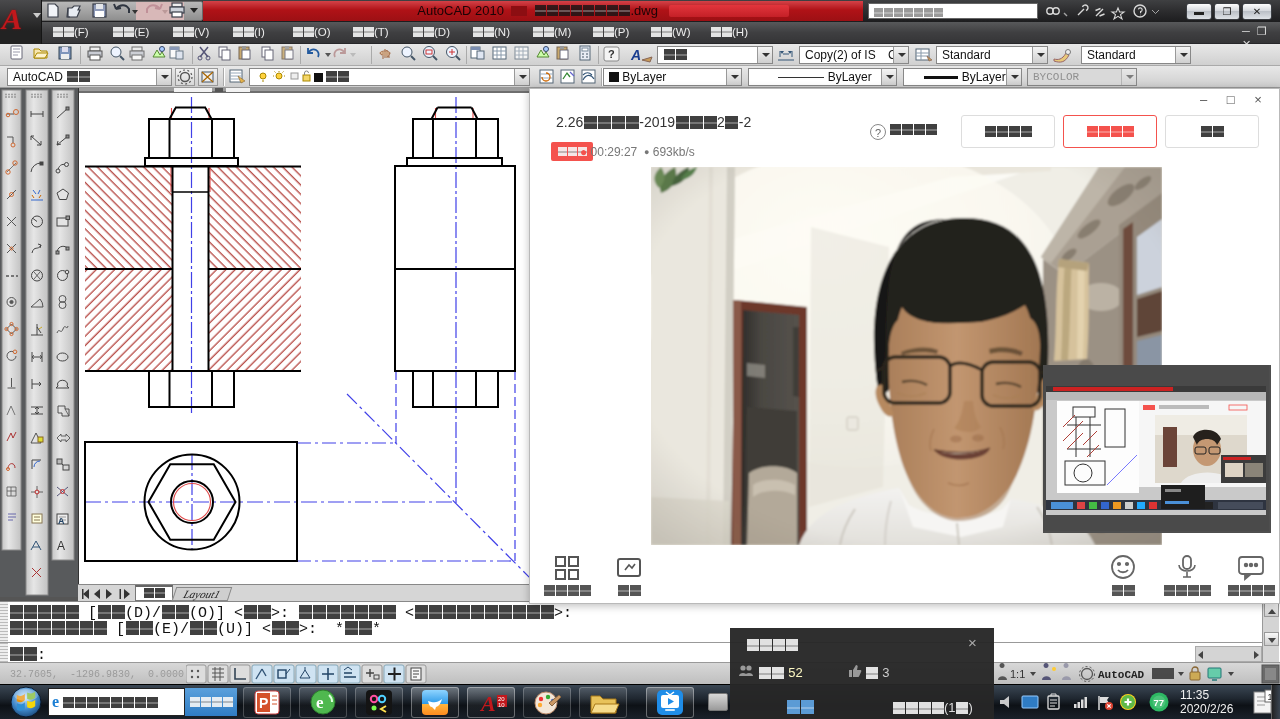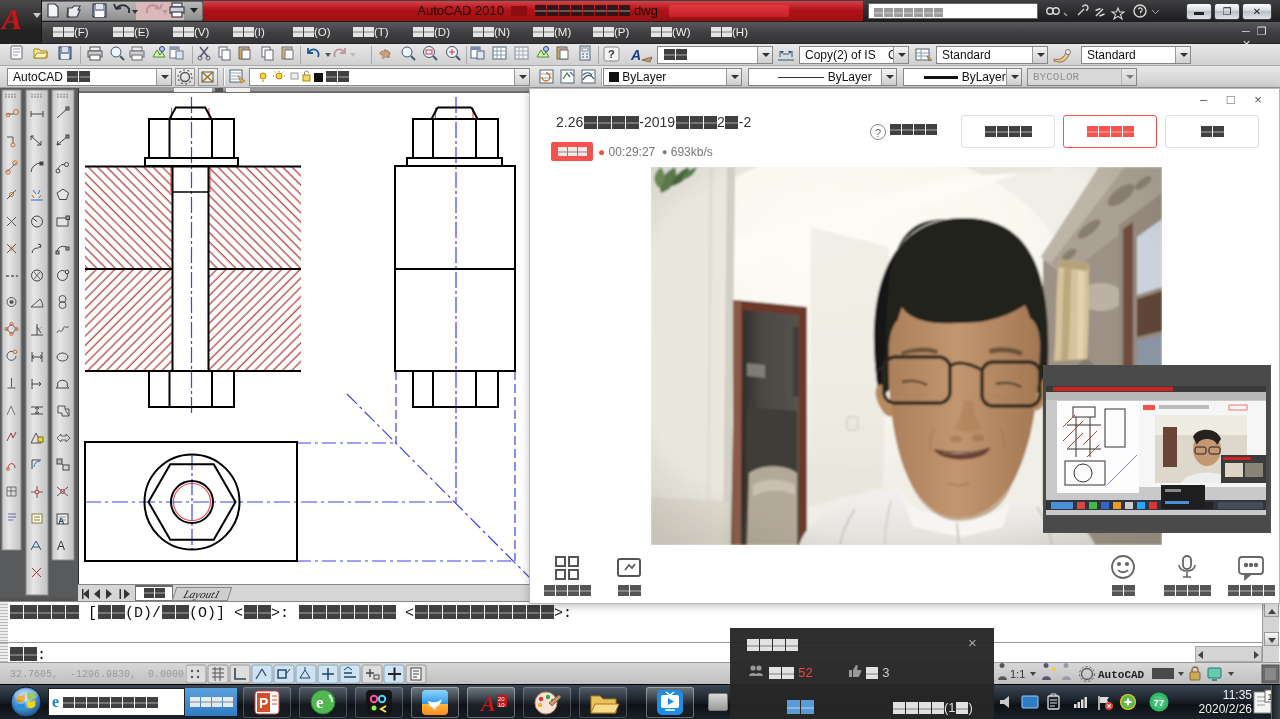--- a/index.html
+++ b/index.html
@@ -620,20 +620,21 @@
       <path d="M24 7 l-6 5 v-10z" transform="translate(8,0)"></path>
       <path d="M40 7 l6 -5 v10z M49 2 v10 h1.5 v-10z" transform="rotate(180 45 7)"></path>
     </svg>
 <span class="ab" style="left:57px;top:0;width:38px;height:16px;background:#fff;border:1px solid #777;border-top:2px solid #666;text-align:center;line-height:13px;white-space:nowrap"><i class="z z10"></i><i class="z z10"></i></span>
 <span class="ab" style="left:96px;top:2px;width:56px;height:14px;background:#cfcfcf;border:1px solid #888;transform:skewX(-18deg);text-align:center;font-style:italic;font-family:'Liberation Serif',serif;font-size:11px;line-height:13px">Layout1</span>
 </div>
 
 <div id="cmd" class="ab">
 <div class="ab" style="left:0;top:0;width:8px;height:60px;background:repeating-linear-gradient(0deg,#bbb 0 1px,#eee 1px 3px)"></div>
 <div class="ln" style="top:3px"><i class="z z14"></i><i class="z z14"></i><i class="z z14"></i><i class="z z14"></i><i class="z z14"></i> [<i class="z z14"></i><i class="z z14"></i>(D)/<i class="z z14"></i><i class="z z14"></i>(O)] &lt;<i class="z z14"></i><i class="z z14"></i>&gt;: <i class="z z14"></i><i class="z z14"></i><i class="z z14"></i><i class="z z14"></i><i class="z z14"></i><i class="z z14"></i><i class="z z14"></i> &lt;<i class="z z14"></i><i class="z z14"></i><i class="z z14"></i><i class="z z14"></i><i class="z z14"></i><i class="z z14"></i><i class="z z14"></i><i class="z z14"></i><i class="z z14"></i><i class="z z14"></i>&gt;:</div>
+<div class="ln" style="top:19px"><i class="z z14"></i><i class="z z14"></i><i class="z z14"></i><i class="z z14"></i><i class="z z14"></i><i class="z z14"></i><i class="z z14"></i> [<i class="z z14"></i><i class="z z14"></i>(E)/<i class="z z14"></i><i class="z z14"></i>(U)] &lt;<i class="z z14"></i><i class="z z14"></i>&gt;:&nbsp;&nbsp;*<i class="z z14"></i><i class="z z14"></i>*</div>
 <div class="ab" style="left:0;top:40px;width:1262px;height:1px;background:#999"></div>
 <div class="ln" style="top:45px"><i class="z z14"></i><i class="z z14"></i>:</div>
 <div class="ab" style="left:1262px;top:0;width:17px;height:60px;background:#d4d4d4;border-left:1px solid #999">
  <div class="ab" style="left:1px;top:1px;width:15px;height:14px;background:linear-gradient(#f8f8f8,#ccc);border:1px solid #999">
         <div class="ab" style="left:3px;top:5px;border-left:4px solid transparent;border-right:4px solid transparent;border-bottom:5px solid #444"></div>
       </div>
  <div class="ab" style="left:1px;top:30px;width:15px;height:14px;background:linear-gradient(#f8f8f8,#ccc);border:1px solid #999">
         <div class="ab" style="left:3px;top:5px;border-left:4px solid transparent;border-right:4px solid transparent;border-top:5px solid #444"></div>
       </div>
 </div>
@@ -813,35 +814,35 @@
       <g transform="translate(123,3)">
         <circle cx="7" cy="7" r="7" fill="#5fb948"></circle>
         <path d="M3.5 7 h7 M7 3.5 v7" stroke="#fff" stroke-width="2.2"></path>
       </g>
  <g transform="translate(152,1)">
         <circle cx="9" cy="9" r="9.5" fill="#2db863"></circle>
         <circle cx="9" cy="9" r="6.5" fill="#fff" opacity=".15"></circle>
         <text x="3.5" y="12.5" font-size="9.5" fill="#fff" font-weight="bold">77</text>
       </g>
 </svg>
-<div class="ab" style="left:1180px;top:3px;width:72px;height:29px;color:#f2f2f2;font-size:12px;text-align:right;line-height:14px">11:35<br>2020/2/26</div>
+<div class="ab" style="left:1180px;top:3px;width:72px;height:29px;color:#f2f2f2;font-size:12px;text-align:left;line-height:14px">11:35<br>2020/2/26</div>
 <svg class="ab" style="left:1252px;top:4px" width="26" height="27">
       <rect x="2" y="3" width="17" height="21" fill="#f4f4f4" stroke="#888"></rect>
       <path d="M5 8 h11 M5 12 h11 M5 16 h8" stroke="#999"></path>
       <rect x="13" y="1" width="11" height="12" fill="#fff" stroke="#666"></rect>
       <text x="15.5" y="10.5" font-size="9" fill="#222">1</text>
     </svg>
 <div class="ab" style="left:1271px;top:0;width:9px;height:35px;background:linear-gradient(90deg,#222,#3a4450);border-left:1px solid #666"></div>
 </div>
 
 <div id="stream" class="ab">
 <div class="ab" style="left:670px;top:3px;width:70px;height:12px;color:#555;font-size:13px;letter-spacing:8px;font-family:'Liberation Sans'">–&nbsp;□&nbsp;×</div>
 <div class="ttl ab" style="white-space:nowrap">2.26<i class="z z13"></i><i class="z z13"></i><i class="z z13"></i><i class="z z13"></i>-2019<i class="z z13"></i><i class="z z13"></i><i class="z z13"></i>2<i class="z z13"></i>-2</div>
 <div class="badge ab"><i class="z zw z9"></i><i class="z zw z9"></i><i class="z zw z9"></i></div>
-<div class="ab" style="left:68px;top:56px;font-size:12px;color:#777"><span style="color:#f4524d">●</span> 00:29:27&nbsp; <span style="font-size:9px;vertical-align:1px">●</span> 693kb/s</div>
+<div class="ab" style="left:50px;top:56px;font-size:12px;color:#777"><span style="color:#f4524d">●</span> 00:29:27&nbsp; <span style="font-size:9px;vertical-align:1px">●</span> 693kb/s</div>
 <div class="ab" style="left:340px;top:33px;color:#666;font-size:13px"><span style="display:inline-block;width:16px;height:16px;border:1.5px solid #888;border-radius:50%;text-align:center;line-height:16px;font-size:11px;vertical-align:-3px">?</span> <i class="z"></i><i class="z"></i><i class="z"></i><i class="z"></i></div>
 <div class="sbtn ab" style="left:431px"><i class="z"></i><i class="z"></i><i class="z"></i><i class="z"></i></div>
 <div class="sbtn ab" style="left:533px;border-color:#f4524d;color:#f4524d"><i class="z" style="--g:#f4524d"></i><i class="z" style="--g:#f4524d"></i><i class="z" style="--g:#f4524d"></i><i class="z" style="--g:#f4524d"></i></div>
 <div class="sbtn ab" style="left:635px"><i class="z"></i><i class="z"></i></div>
 <div id="video" class="ab"><svg width="511" height="378" id="vsvg">
 <defs>
  <radialGradient id="glow" cx=".42" cy=".3" r=".8">
             <stop offset="0" stop-color="#fefcf5"></stop>
             <stop offset=".55" stop-color="#fdfbf3" stop-opacity=".75"></stop>
             <stop offset="1" stop-color="#fdfbf3" stop-opacity="0"></stop>
@@ -1056,21 +1057,21 @@
         <path d="M8 21 l0 5 6 -5z" fill="#666"></path>
         <circle cx="9" cy="12" r="1.3" fill="#666"></circle>
         <circle cx="14" cy="12" r="1.3" fill="#666"></circle>
         <circle cx="19" cy="12" r="1.3" fill="#666"></circle>
       </svg><br><i class="z" style="--g:#555"></i><i class="z" style="--g:#555"></i><i class="z" style="--g:#555"></i><i class="z" style="--g:#555"></i></div>
 </div>
 
 <div id="ipanel" class="ab">
 <div class="ab" style="left:16px;top:9px;font-size:13px"><i class="z zw z12"></i><i class="z zw z12"></i><i class="z zw z12"></i><i class="z zw z12"></i></div>
 <div class="ab" style="left:238px;top:6px;color:#aaa;font-size:15px">×</div>
-<div class="ab" style="left:18px;top:36px;color:#ef4444"><svg width="17" height="13" fill="#999">
+<div class="ab" style="left:8px;top:36px;color:#fef9c3"><svg width="17" height="13" fill="#999">
         <circle cx="5" cy="4" r="2.6"></circle>
         <path d="M1 12 c0-4 8-4 8 0z"></path>
         <circle cx="11" cy="4" r="2.6"></circle>
         <path d="M7 12 c0-4 8-4 8 0z"></path>
       </svg> <i class="z zw z12"></i><i class="z zw z12"></i> 52</div>
 <div class="ab" style="left:118px;top:36px;color:#ccc"><svg width="14" height="13" fill="#999">
         <path d="M1 6 h3 v7 h-3z M5 6 l3 -5 c1.5 0 2 1 1.5 2.5 L9 6 h3.5 c1 0 1 1.5 .5 2 l-2 4.5 c-.3 .5 -.8 .5 -1.5 .5 h-4.5z"></path>
       </svg> <i class="z zw z12"></i> 3</div>
 <div class="ab" style="left:56px;top:72px;color:#5b9bd5"><i class="z z14" style="--g:#5b9bd5"></i><i class="z z14" style="--g:#5b9bd5"></i></div>
 <div class="ab" style="left:162px;top:72px;color:#ddd"><i class="z zw z12"></i><i class="z zw z12"></i><i class="z zw z12"></i><i class="z zw z12"></i>(1<i class="z zw z12"></i>)</div>

